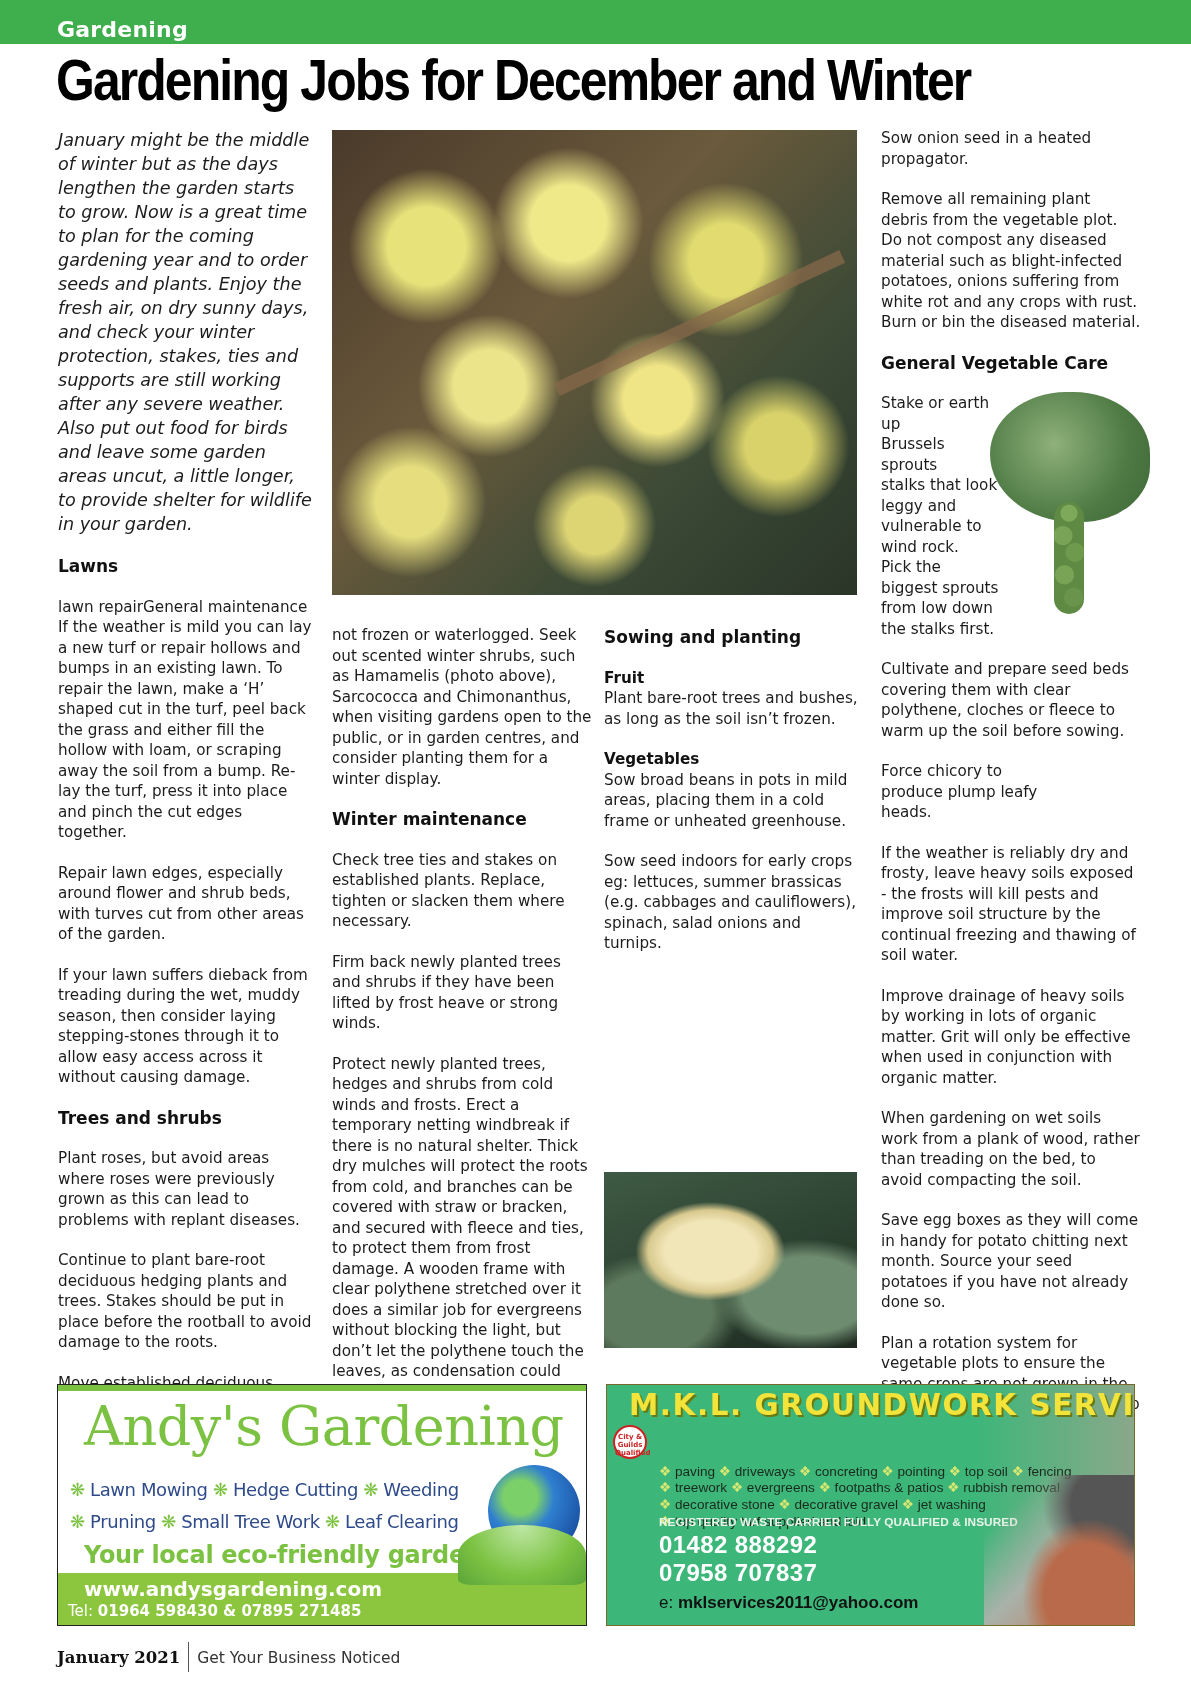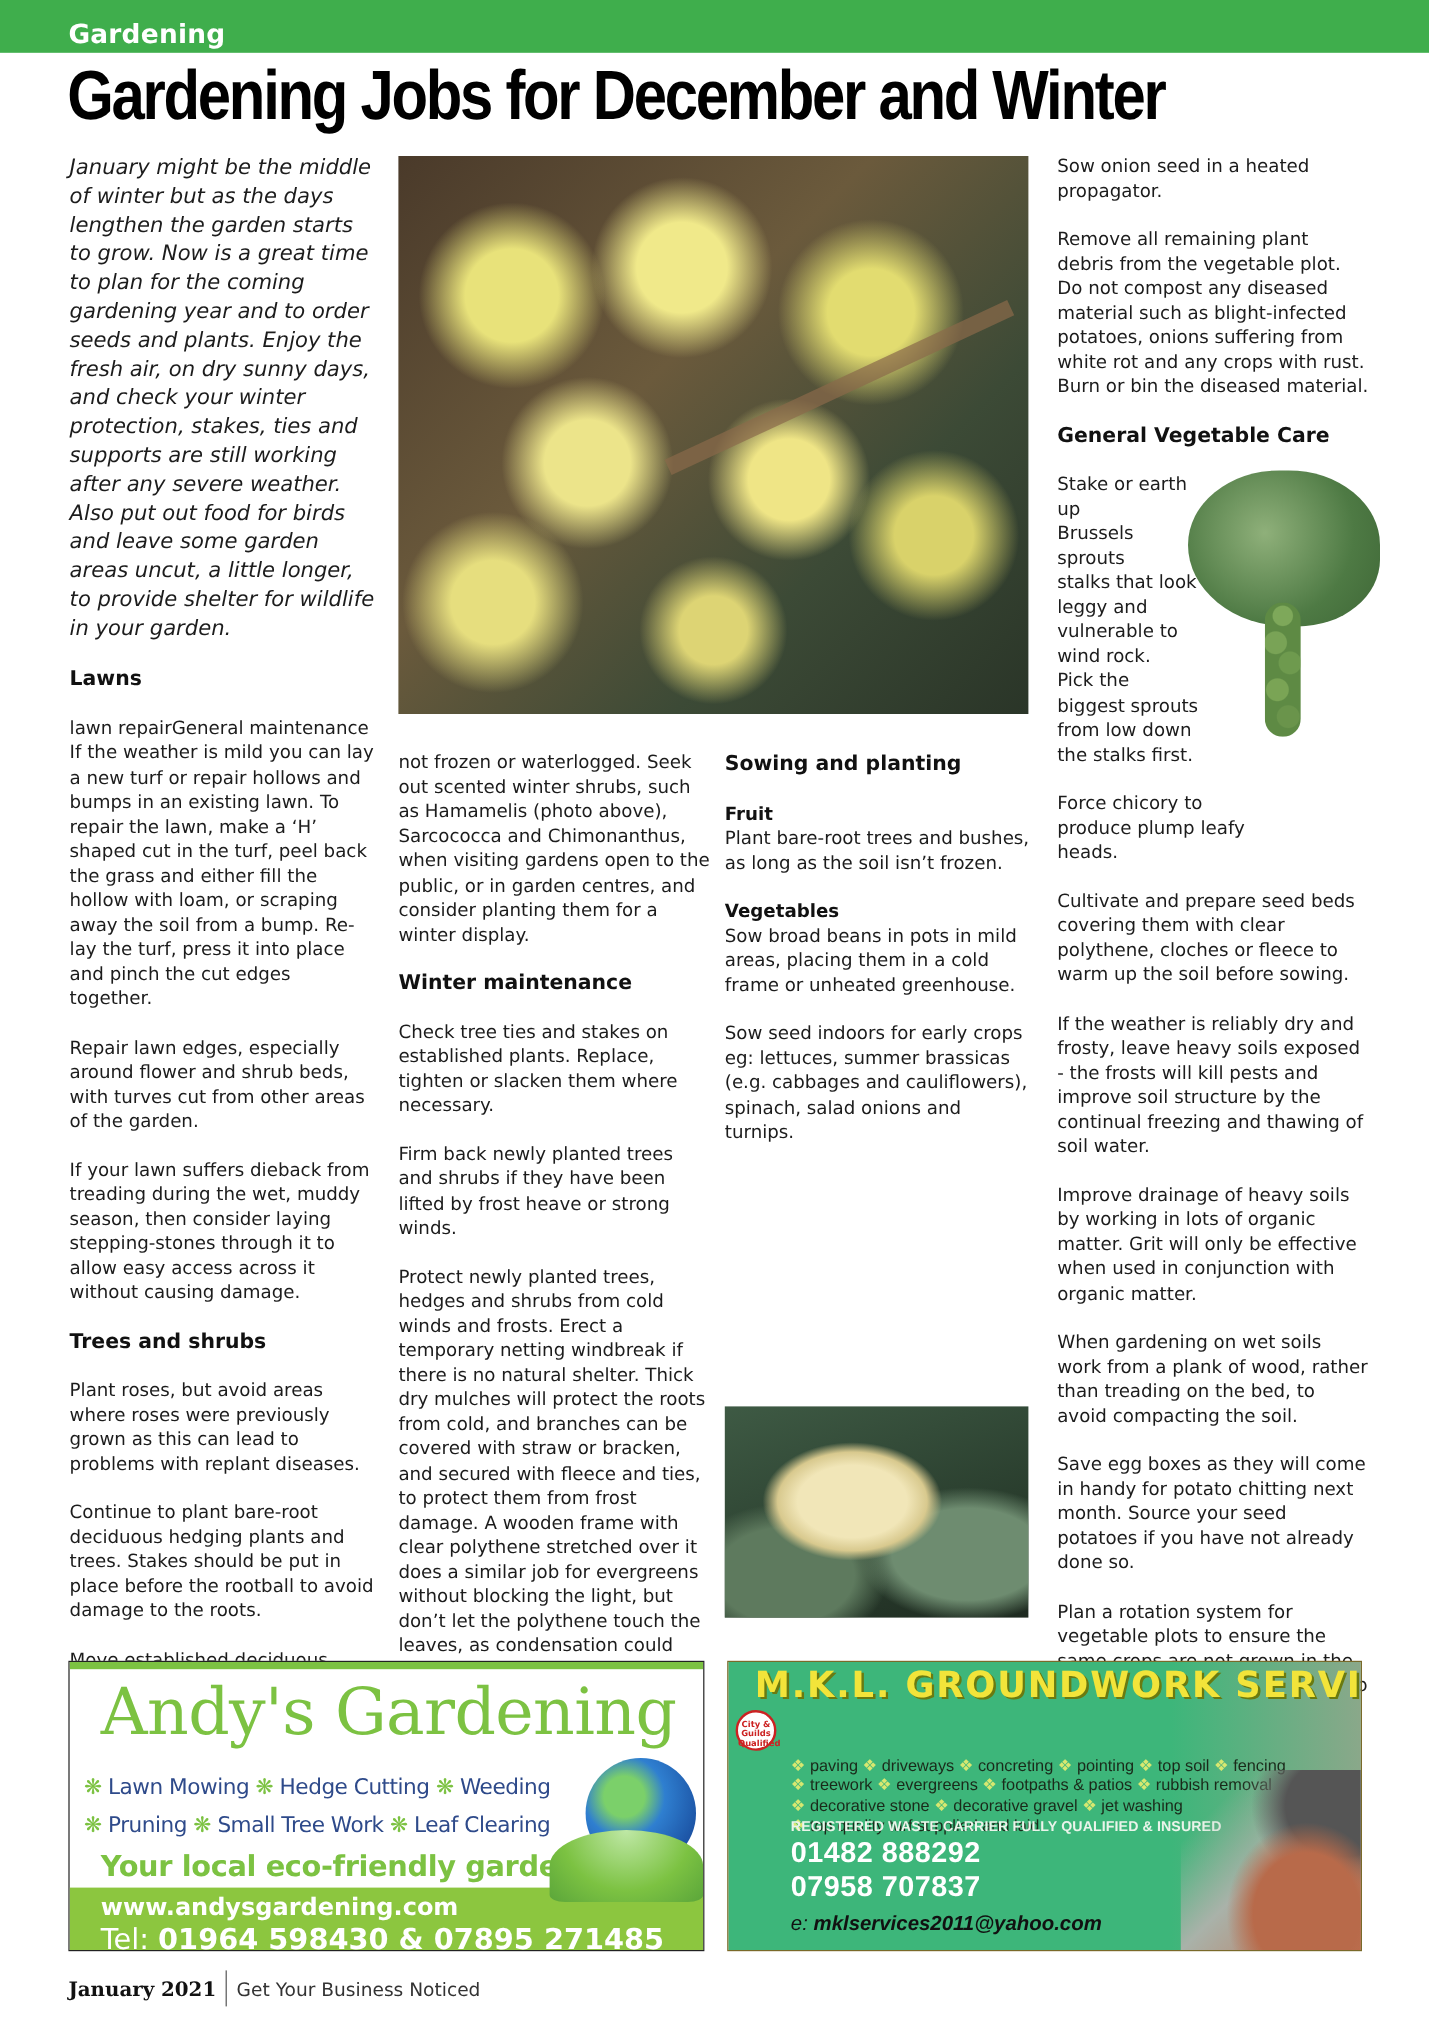--- a/index.html
+++ b/index.html
@@ -50,35 +50,35 @@
   .ad { position: absolute; top: 1384px; height: 242px; border: 1.5px solid #222; overflow: hidden; }
   .ad-andy { left: 57px; width: 530px; background: #ffffff; }
   .andy-topline { position: absolute; left: 0; top: 0; width: 100%; height: 6px; background: #7cc242; }
   .andy-title { position: absolute; left: 26px; top: 10px; font-family: "DejaVu Serif", serif; font-size: 54px; color: #7cc242; letter-spacing: -0.5px; }
   .andy-services { position: absolute; left: 12px; font-size: 18px; color: #2e4a8a; white-space: nowrap; letter-spacing: -0.4px; }
   .andy-services .star { color: #7cc242; }
   .andy-s1 { top: 94px; } .andy-s2 { top: 126px; }
   .andy-tagline { position: absolute; left: 26px; top: 156px; font-weight: bold; font-size: 24px; color: #7cc242; letter-spacing: -0.3px; }
   .andy-bottom { position: absolute; left: 0; top: 188px; width: 100%; height: 56px; background: #8cc63f; }
   .andy-web { position: absolute; left: 26px; top: 192px; font-weight: bold; font-size: 20px; color: #ffffff; }
-  .andy-tel { position: absolute; left: 26px; top: 217px; font-size: 24px; color: #ffffff; white-space: nowrap; }
+  .andy-tel { position: absolute; left: 10px; top: 217px; font-size: 15px; color: #ffffff; white-space: nowrap; }
   .andy-tel b { font-weight: bold; }
   .globe { position: absolute; left: 430px; top: 80px; width: 92px; height: 92px; border-radius: 50%; background: radial-gradient(circle at 35% 35%, #7bd06a 0 20%, #2f7fd0 40%, #1a4fa0 80%); }
   .globe-leaves { position: absolute; left: 400px; top: 140px; width: 128px; height: 60px; border-radius: 50% 50% 10% 10%; background: radial-gradient(ellipse at 50% 0%, #bfe8a6, #7cc242 60%, #5aa53a); }
 
   .ad-mkl { left: 606px; width: 529px; background: linear-gradient(90deg, #3db67a 0, #3db67a 70%, #8aa88a 100%); border-color: #7a6a2a; }
   .mkl-title { position: absolute; left: 22px; top: 2px; font-family: "DejaVu Sans", sans-serif; font-weight: bold; font-size: 30px; color: #f2e43a; letter-spacing: 1.6px; text-shadow: 2px 2px 0 #6a7a10; white-space: nowrap; transform: scaleX(0.98); transform-origin: left; }
   .mkl-badge { position: absolute; left: 6px; top: 40px; width: 34px; height: 34px; border-radius: 50%; background: #fff; border: 2px solid #c22; font-size: 7px; line-height: 8px; text-align: center; padding-top: 6px; color: #c22; font-weight: bold; }
   .mkl-services { position: absolute; left: 52px; font-family: "Liberation Sans", sans-serif; font-size: 13.6px; color: #1a2a1a; white-space: nowrap; margin-top: 16px; }
   .mkl-services .dia { color: #d8e870; }
   .mkl-s1 { top: 62px; } .mkl-s2 { top: 78px; } .mkl-s3 { top: 95px; } .mkl-s4 { top: 112px; }
   .mkl-reg { position: absolute; left: 52px; top: 130px; font-family: "Liberation Sans", sans-serif; font-weight: bold; font-size: 11.8px; color: #eaf4ea; letter-spacing: 0.1px; white-space: nowrap; }
   .mkl-phone { position: absolute; left: 52px; font-family: "Liberation Sans", sans-serif; font-weight: bold; font-size: 24px; color: #ffffff; letter-spacing: 0.4px; }
   .mkl-p1 { top: 146px; } .mkl-p2 { top: 174px; }
-  .mkl-email { position: absolute; left: 52px; top: 208px; font-family: "Liberation Sans", sans-serif; font-size: 17px; color: #111; font-style: italic; }
+  .mkl-email { position: absolute; left: 52px; top: 208px; font-family: "Liberation Sans", sans-serif; font-size: 17px; color: #111; }
   .mkl-email b { font-weight: bold; }
   .mkl-photo { position: absolute; right: 0; top: 90px; width: 150px; height: 150px; background: radial-gradient(ellipse at 70% 80%, #b86a4a 0 30%, transparent 45%), radial-gradient(ellipse at 90% 20%, #555 0 25%, transparent 40%), linear-gradient(135deg, transparent 20%, #a9b2a9 50%, #c07050 100%); }
 
   .footer { position: absolute; left: 57px; top: 1648px; font-size: 16.5px; white-space: nowrap; }
   .footer-date { font-family: "DejaVu Serif", serif; font-weight: bold; color: #111; }
   .footer-sep { display: inline-block; width: 1px; height: 30px; background: #555; vertical-align: top; margin: -6px 8px 0 8px; }
   .footer-tag { color: #333; font-size: 15.5px; }
 </style>
 </head>
 <body>
@@ -129,22 +129,22 @@
     <span>Brussels sprouts</span><br>
     <span>stalks that look</span><br>
     <span>leggy and</span><br>
     <span>vulnerable to</span><br>
     <span>wind rock.</span><br>
     <span>Pick the</span><br>
     <span>biggest sprouts</span><br>
     <span>from low down</span><br>
     <span>the stalks first.</span>
   </p>
+  <p>Cultivate and prepare seed beds covering them with clear polythene, cloches or fleece to warm up the soil before sowing.</p>
   <p style="width:180px;">Force chicory to produce plump leafy heads.</p>
-  <p>Cultivate and prepare seed beds covering them with clear polythene, cloches or fleece to warm up the soil before sowing.</p>
   <p>If the weather is reliably dry and frosty, leave heavy soils exposed - the frosts will kill pests and improve soil structure by the continual freezing and thawing of soil water.</p>
   <p>Improve drainage of heavy soils by working in lots of organic matter. Grit will only be effective when used in conjunction with organic matter.</p>
   <p>When gardening on wet soils work from a plank of wood, rather than treading on the bed, to avoid compacting the soil.</p>
   <p>Save egg boxes as they will come in handy for potato chitting next month. Source your seed potatoes if you have not already done so.</p>
   <p>Plan a rotation system for vegetable plots to ensure the same crops are not grown in the same beds year after year to help prevent disease build-up.</p>
 </div>
 
 <div class="sprouts">
   <div class="leaf"></div>
   <div class="stalk"></div>

